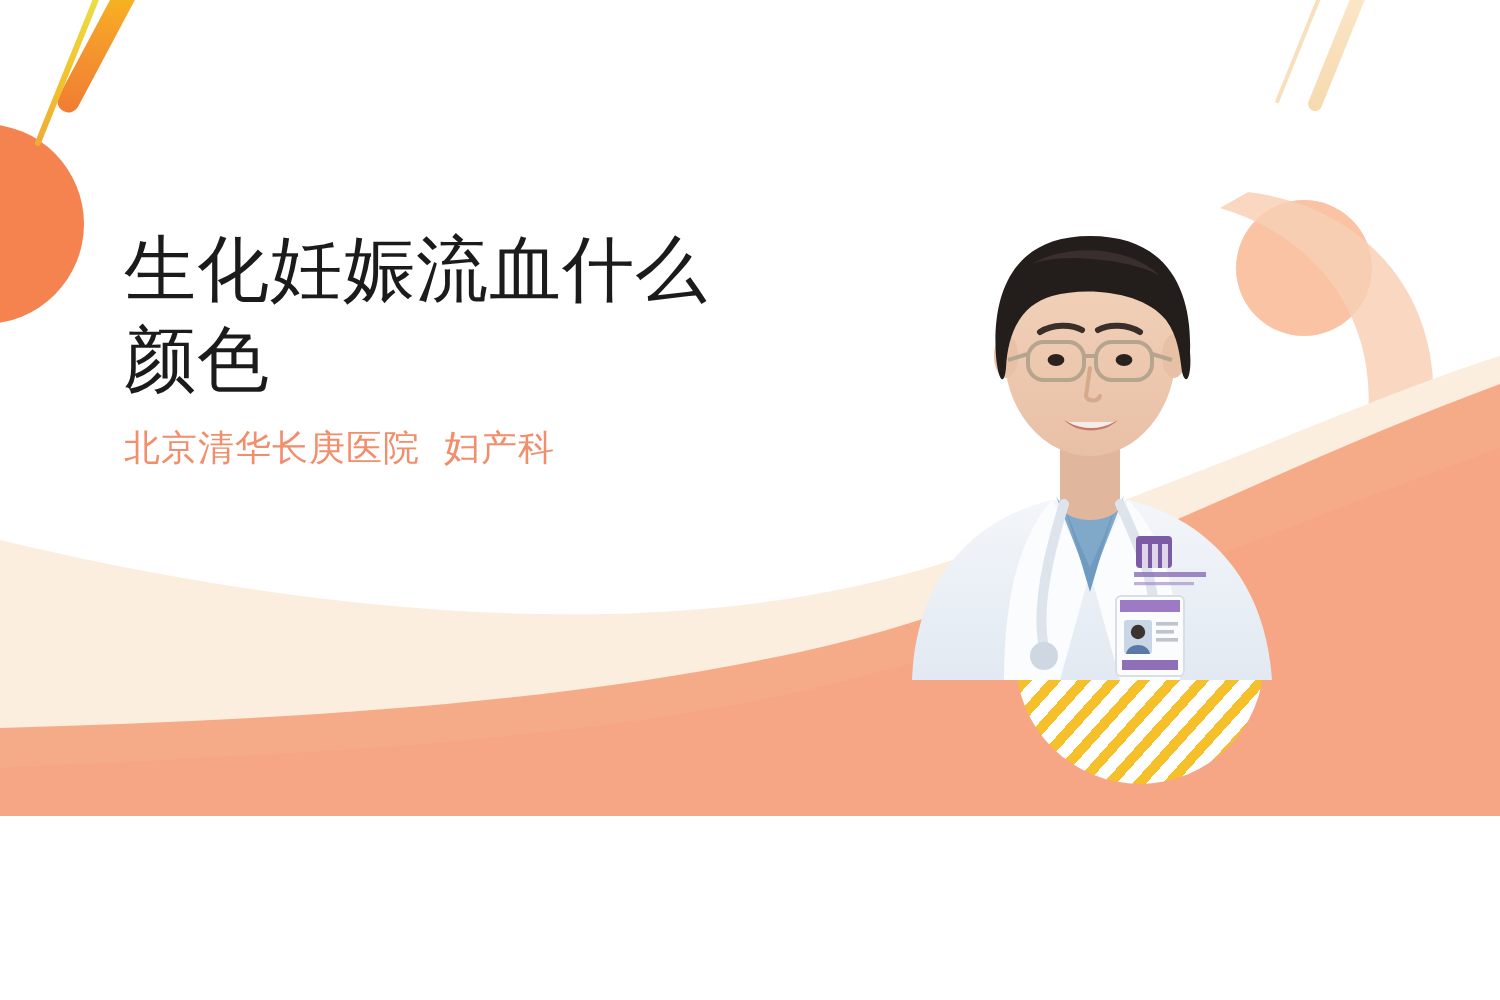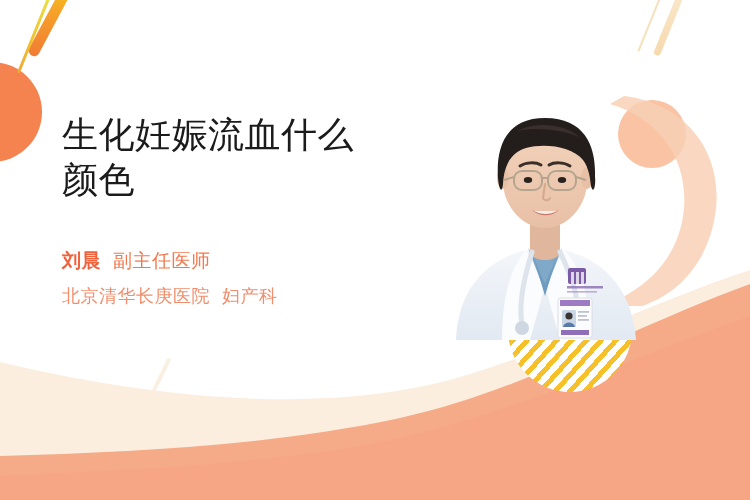--- a/index.html
+++ b/index.html
@@ -3,21 +3,21 @@
 <meta charset="utf-8">
 <style>
   html, body {
     margin: 0;
     padding: 0;
     background: #ffffff;
   }
   #card {
     position: relative;
     width: 750px;
-    height: 500px;
+    height: 408px;
     overflow: hidden;
     background: #ffffff;
     font-family: "Liberation Sans", "DejaVu Sans", sans-serif;
   }
 
   
   .deco { position: absolute; pointer-events: none; }
 
   
   #circle-orange-left {
@@ -286,22 +286,19 @@
         <rect x="20" y="21" width="11" height="1.8" fill="#BDC4CE"></rect>
         <rect x="3" y="32" width="28" height="5" fill="#8E6FB8"></rect>
       </g>
     </g>
   </svg>
 
   <div id="text-block">
     <h1 id="page-title">生化妊娠流血什么
 颜色</h1>
 
-    <div id="doctor-line">
-      <span id="doctor-name">刘晨</span><span id="doctor-rank">副主任医师</span>
-    </div>
 
     <div id="hospital-line">
       <span id="hospital-name">北京清华长庚医院</span><span id="hospital-dept">妇产科</span>
     </div>
   </div>
 
 </div>
 
 </body></html>

